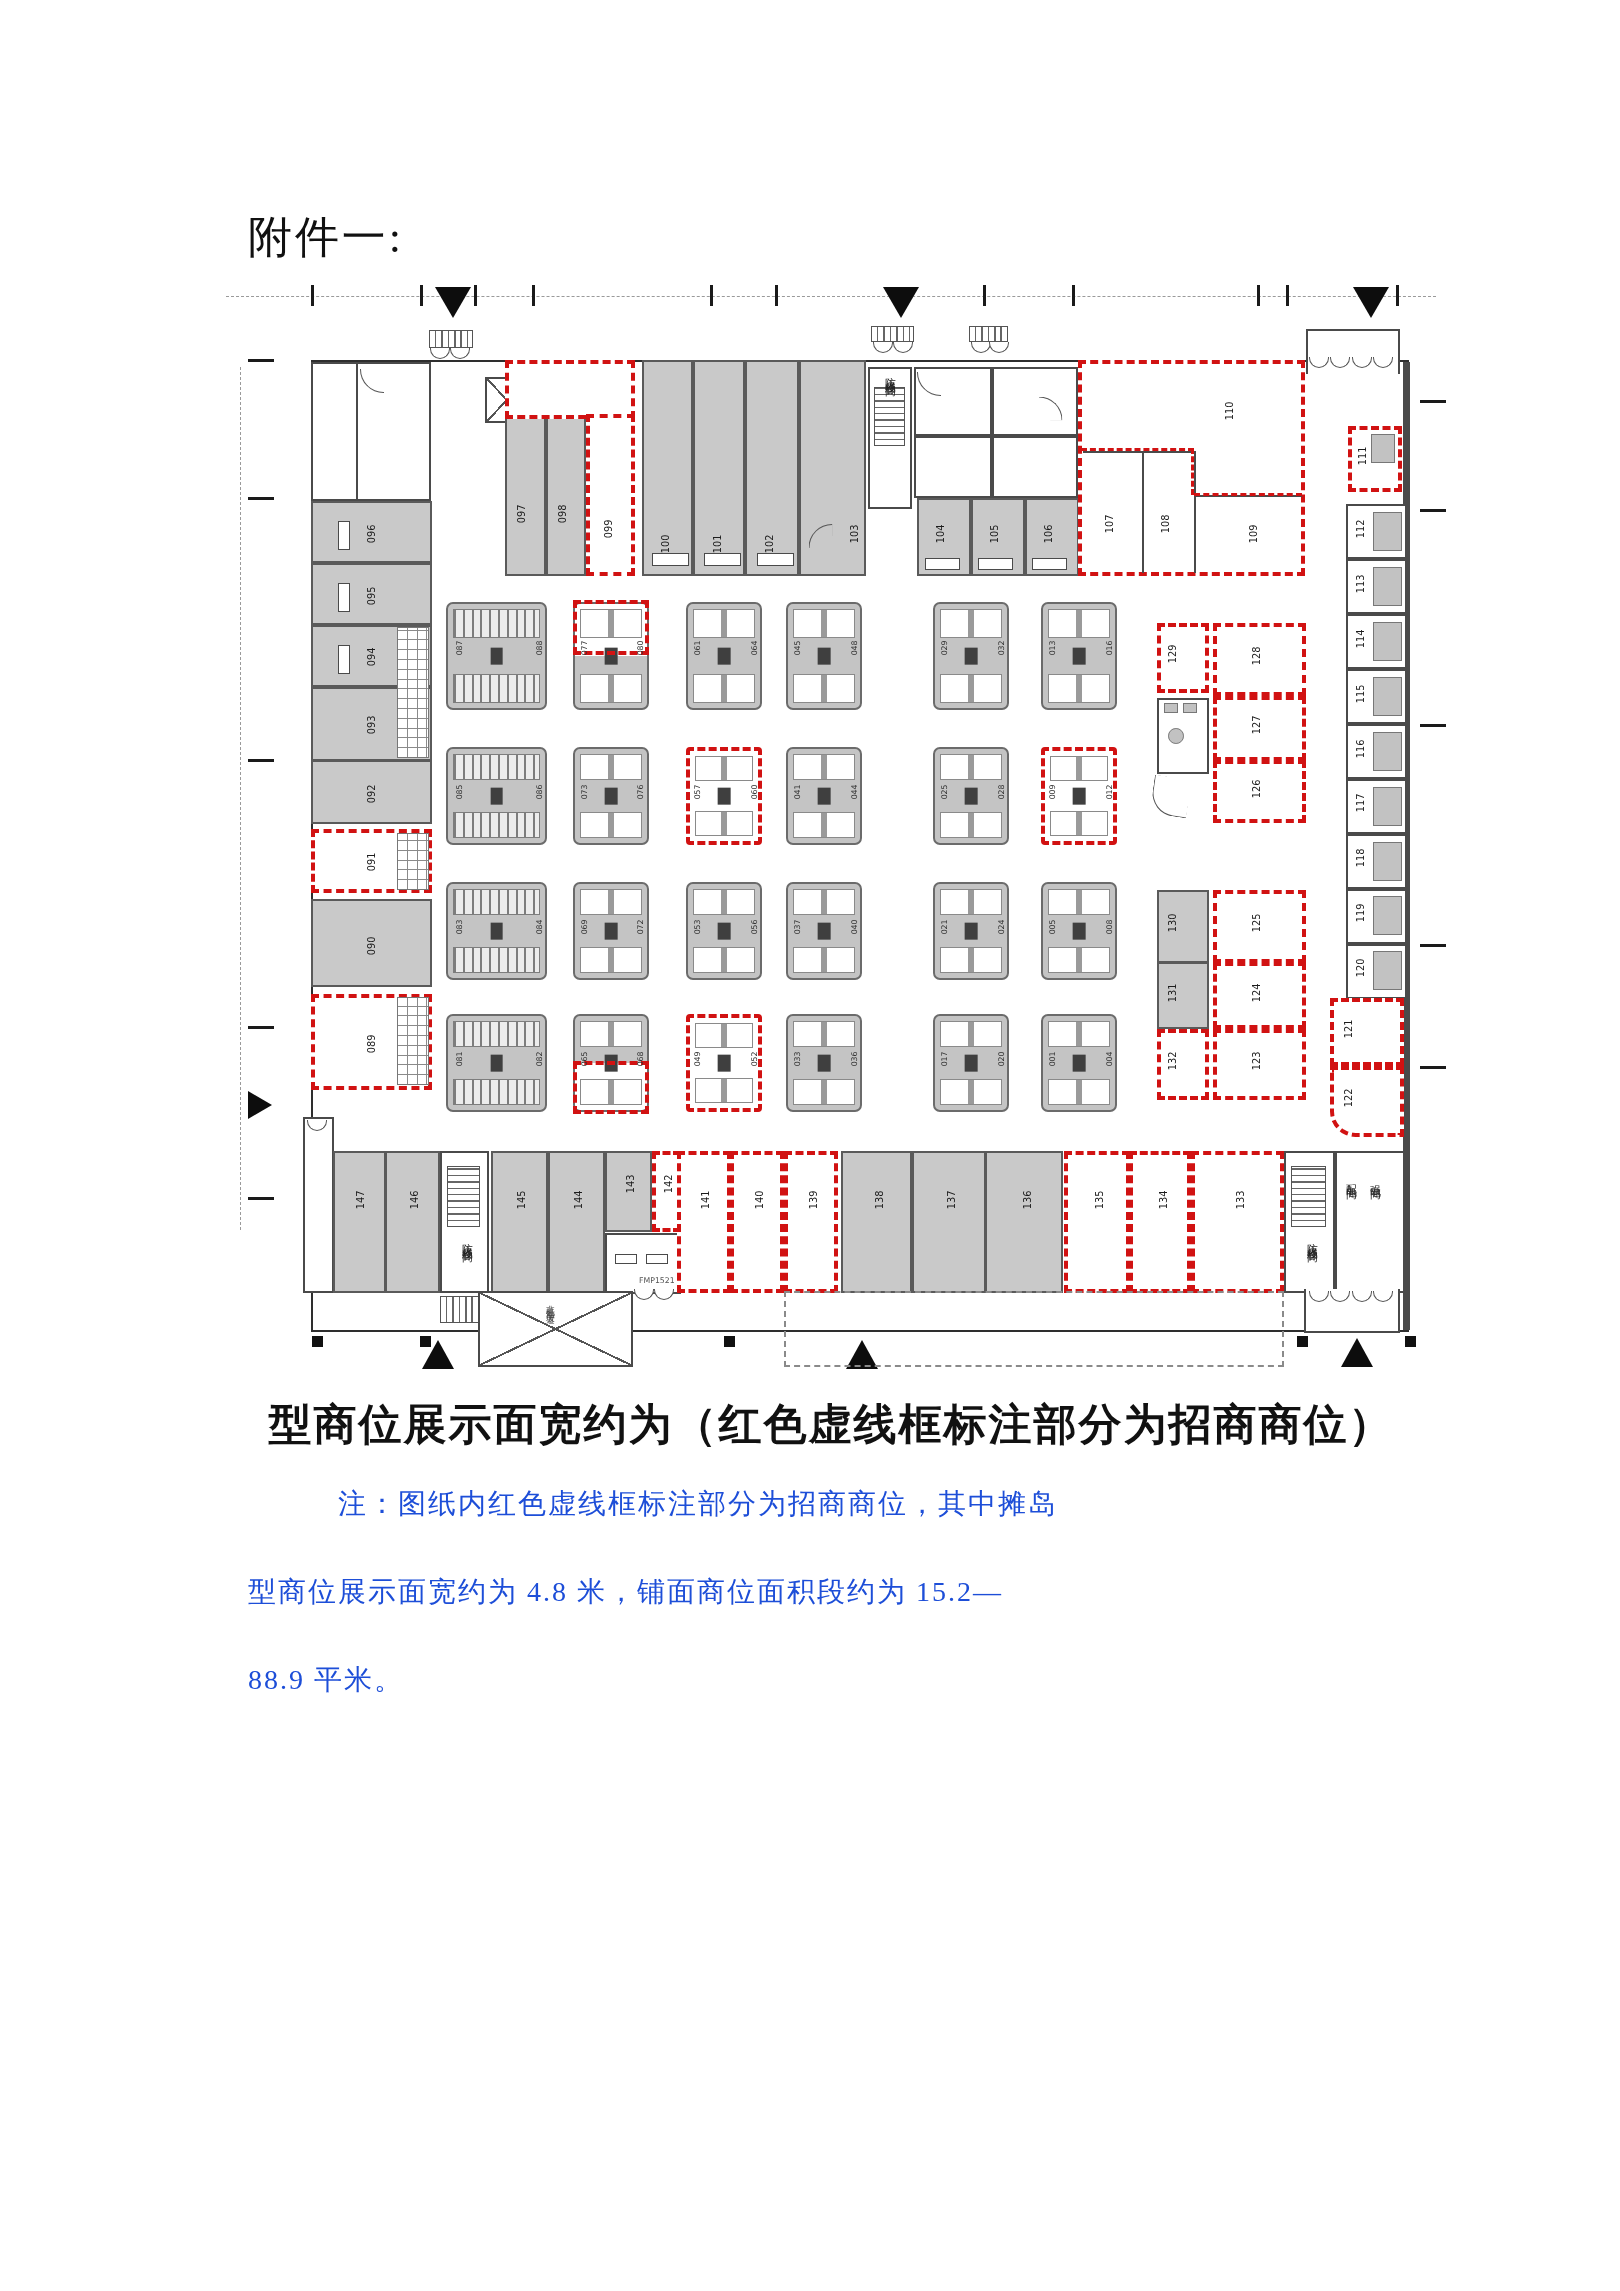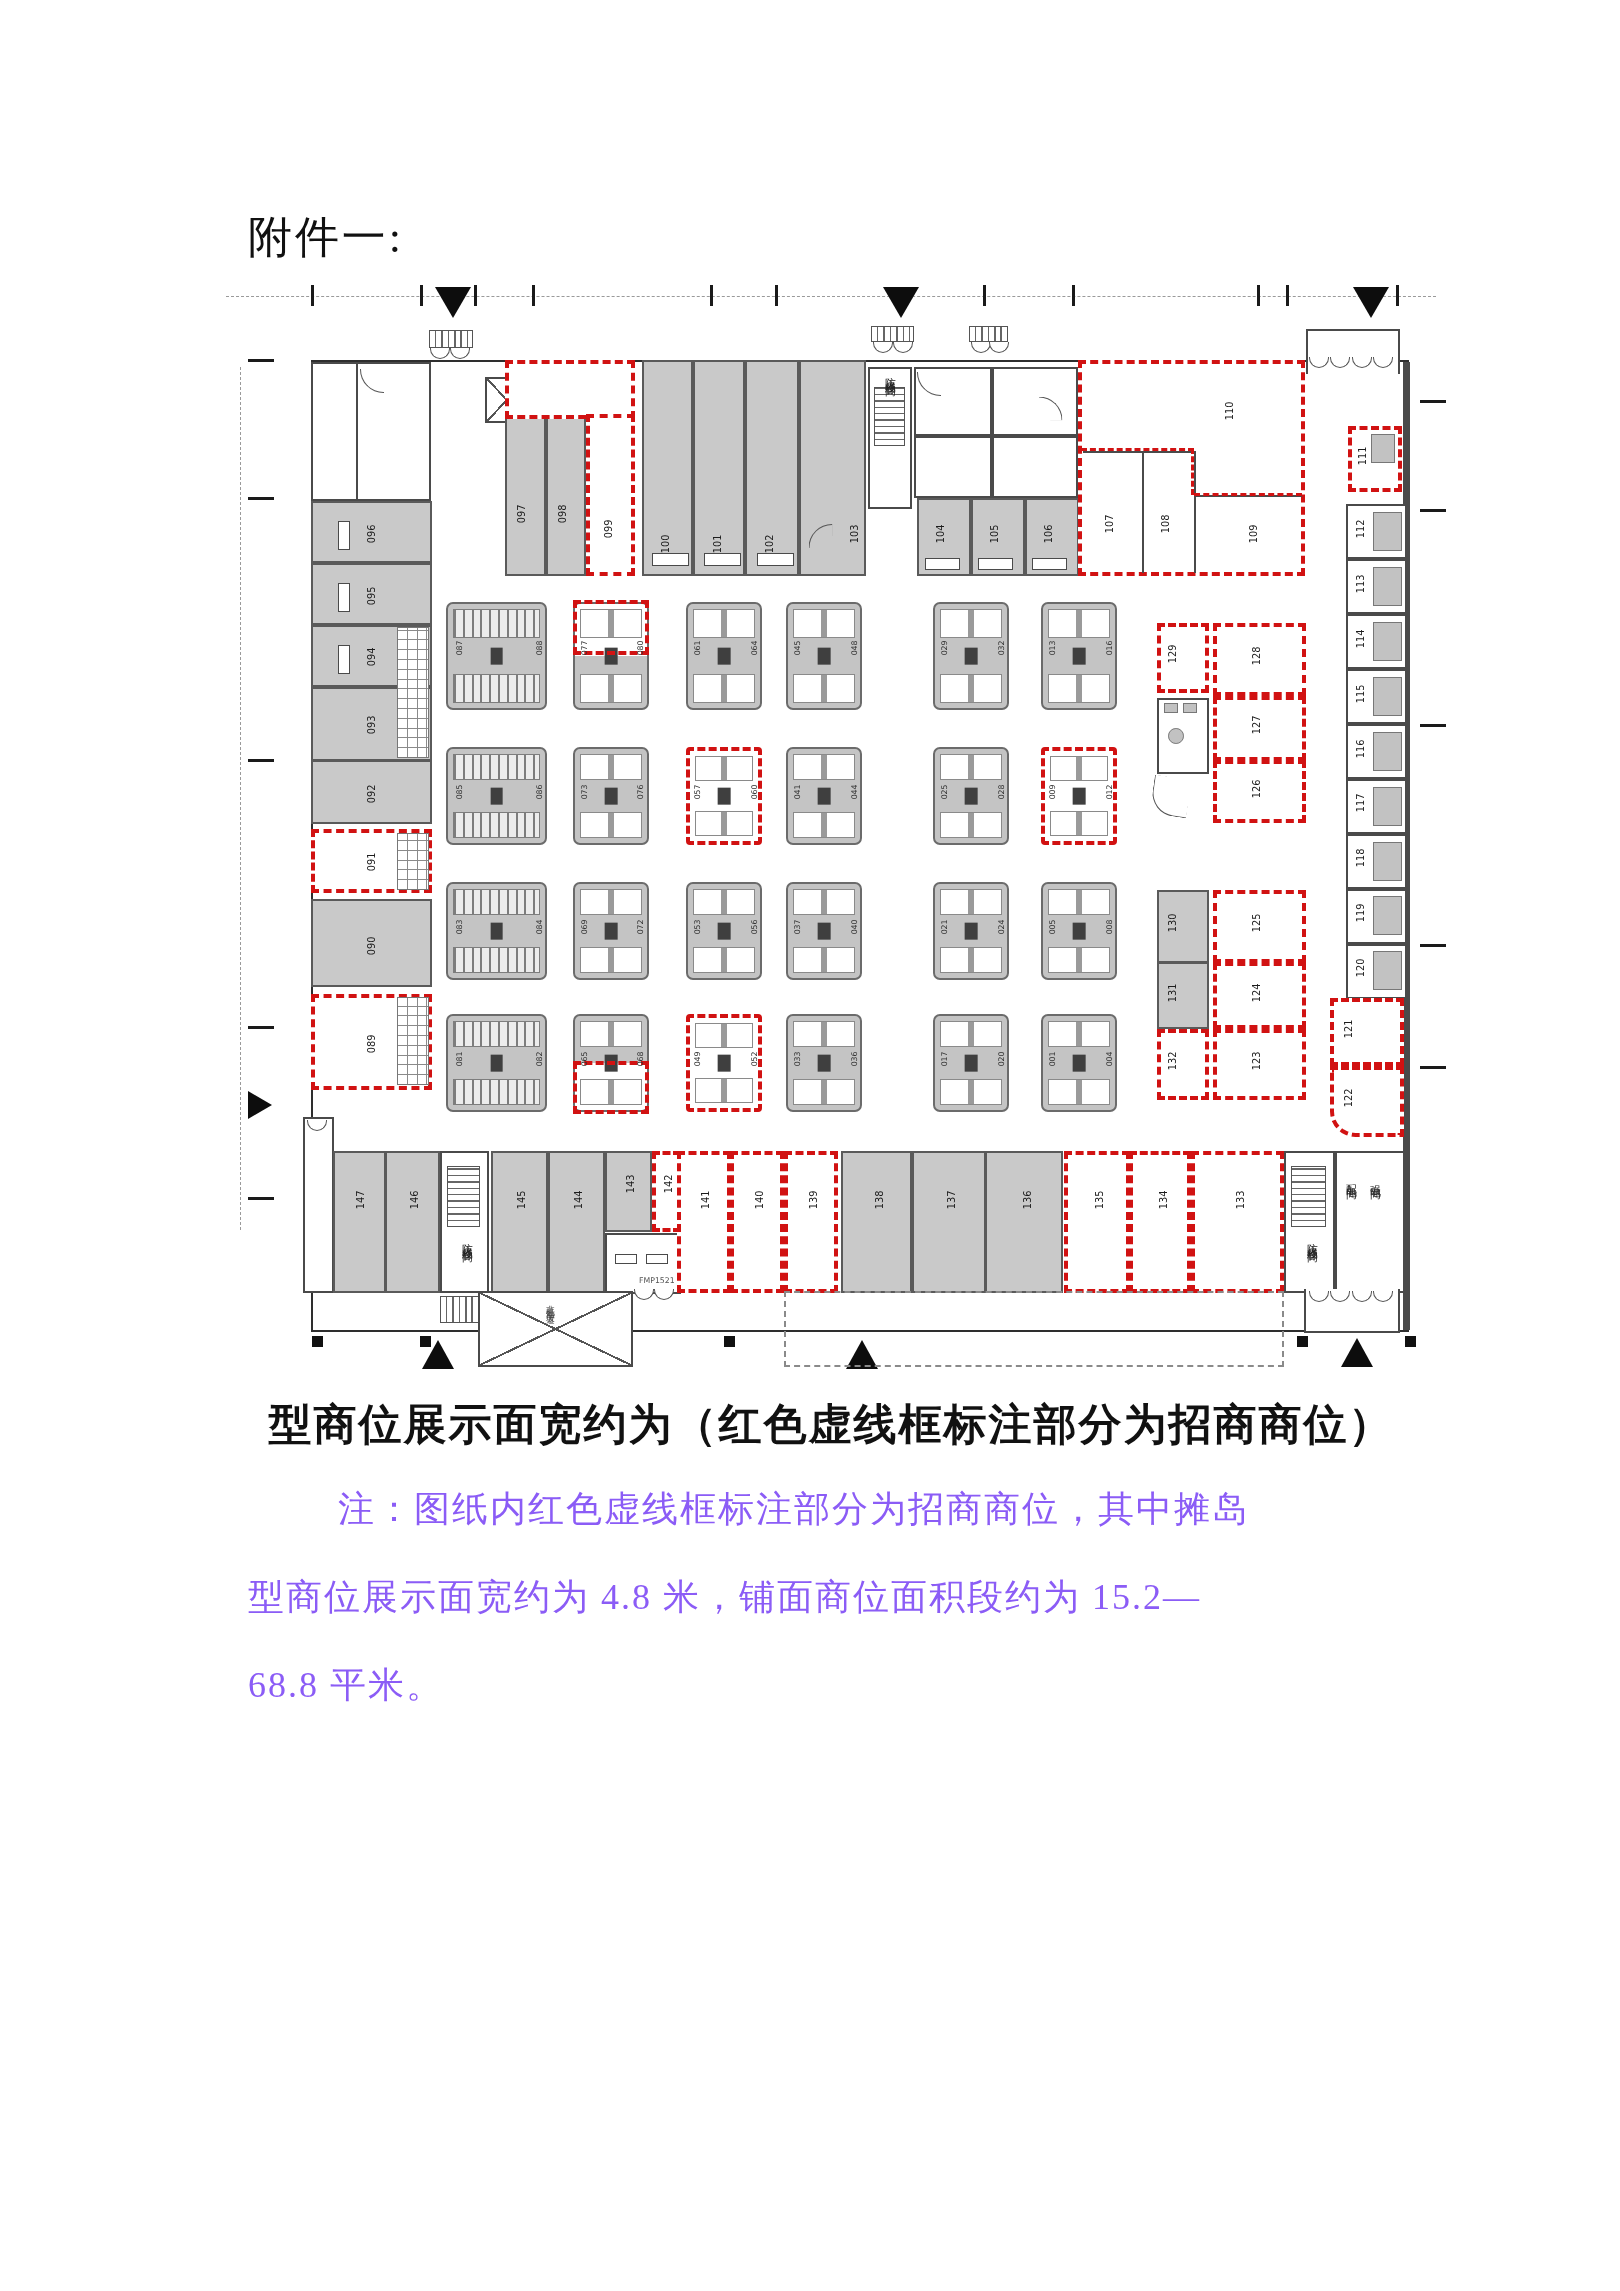--- a/index.html
+++ b/index.html
@@ -2,21 +2,21 @@
 <html><head>
 <meta charset="utf-8">
 <style>
   html,body{margin:0;padding:0;background:#fff;}
   .page{position:relative;width:1620px;height:2292px;background:#fff;overflow:hidden;
         font-family:"Liberation Serif","DejaVu Serif",serif;}
   
   .attach{position:absolute;left:248px;top:208px;font-size:44px;color:#111;letter-spacing:2.9px;}
   .caption{position:absolute;left:211px;top:1396px;width:1240px;text-align:center;
            font-size:43px;font-weight:700;color:#111;letter-spacing:2px;}
-  .note{position:absolute;left:248px;width:1204px;font-size:36px;color:#8b5cf6;letter-spacing:2px;white-space:nowrap;}
+  .note{position:absolute;left:248px;width:1204px;font-size:28px;color:#1d4ed8;letter-spacing:2px;white-space:nowrap;}
   
   #plan{position:absolute;left:211px;top:279px;width:1240px;height:1103px;}
   #plan *{box-sizing:border-box;}
   .wall{position:absolute;border:2.9px solid #2e2e2e;background:#fff;}
   .rm{position:absolute;border:2px solid #4a4a4a;background:#fff;}
   .g{position:absolute;border:2px solid #5a5a5a;background:#c9c9c9;}
   .rw{position:absolute;border:4.9px dashed #d11212;background:#fff;}
   .ro{position:absolute;border:4.9px dashed #d11212;background:transparent;pointer-events:none;}
   .island{position:absolute;border:2px solid #6b6b6b;border-radius:6.9px;background:#c4c4c4;}
   .island::before,.island::after{content:"";position:absolute;left:4.9px;right:4.9px;height:26%;
@@ -443,15 +443,15 @@
     <span class="il" style="left:636px;top:776px;">036</span>
     <span class="il" style="left:726px;top:776px;">017</span>
     <span class="il" style="left:783px;top:776px;">020</span>
     <span class="il" style="left:834px;top:776px;">001</span>
     <span class="il" style="left:891px;top:776px;">004</span>
   </div>
 
   <div class="caption">型商位展示面宽约为（红色虚线框标注部分为招商商位）</div>
   <div class="note" style="top:1485px;left:338px;">注：图纸内红色虚线框标注部分为招商商位，其中摊岛</div>
   <div class="note" style="top:1573px;left:248px;">型商位展示面宽约为 4.8 米，铺面商位面积段约为 15.2—</div>
-  <div class="note" style="top:1661px;left:248px;">68.8 平米。</div>
+  <div class="note" style="top:1661px;left:248px;">88.9 平米。</div>
 </div>
 
 
 </body></html>

